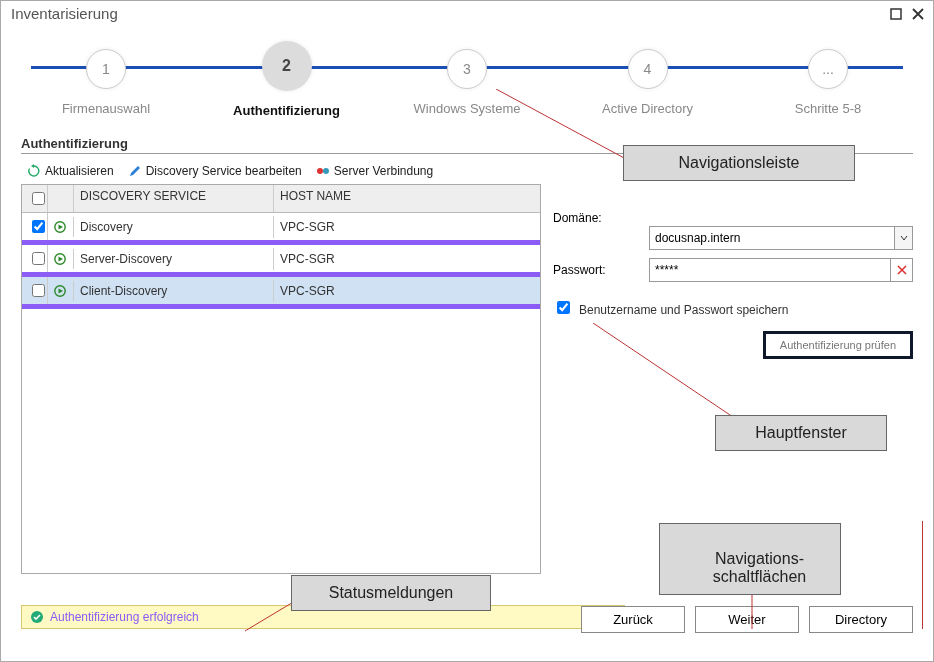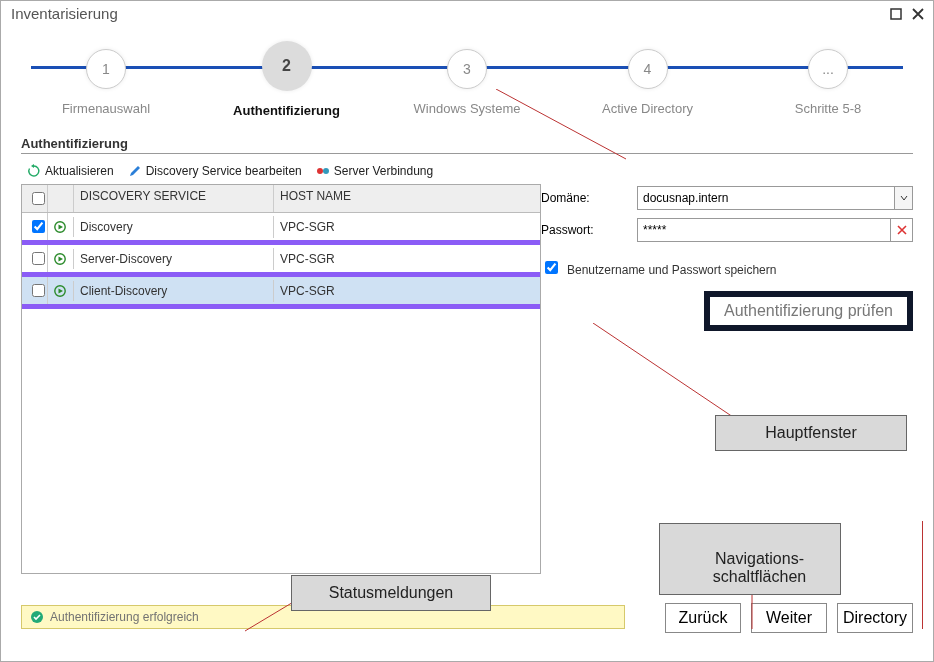--- a/index.html
+++ b/index.html
@@ -103,20 +103,21 @@
   .toolbar-item {
     display: inline-flex;
     align-items: center;
     gap: 4px;
     cursor: pointer;
     color: #222;
   }
   .main-cols {
     display: flex;
     padding: 0 20px;
+    gap: 12px;
   }
   .table {
     border: 1px solid #aaa;
     width: 520px;
     height: 390px;
     font-size: 12px;
     display: flex;
     flex-direction: column;
   }
   .thead {
@@ -151,21 +152,21 @@
     color: #000000;
   }
   .form-row input[type=text], .form-row input[type=password], .form-row select {
     flex: 1;
     border: 1px solid #999;
     padding: 3px 5px;
     font-size: 12px;
     font-family: inherit;
     height: 24px;
   }
-  .combo { position: relative; flex: 1; display: flex; }
+  .combo { position: relative; flex: 1; display: flex; margin-top: 40px; }
   .combo input { flex: 1; }
   .combo-btn {
     width: 18px;
     border: 1px solid #999;
     border-left: none;
     display: flex;
     align-items:center;
     justify-content:center;
     background: #f5f5f5;
     cursor: pointer;
@@ -175,25 +176,25 @@
   .pw-clear {
     width: 22px; height: 24px;
     border: 1px solid #999;
     border-left: none;
     background: #fff;
     display: flex; align-items:center;justify-content:center;
     cursor: pointer;
   }
   .check-row { display: flex; align-items: flex-end; gap: 6px; margin-top: 16px; }
   .btn-flat {
-    border: 6px solid #0f172a;
+    border: 3px solid #0f172a;
     background: #fff;
     color: #777;
     padding: 5px 14px;
-    font-size: 16px;
+    font-size: 11px;
     cursor: pointer;
     font-family: inherit;
   }
   .auth-check-wrap { text-align: right; margin-top: 14px; }
   .status-bar {
     position: absolute;
     bottom: 32px;
     left: 20px;
     width: 604px;
     background: #fff9c4;
@@ -210,22 +211,22 @@
     position: absolute;
     bottom: 28px;
     right: 20px;
     display: flex;
     gap: 10px;
   }
   .nav-btn {
     border: 1px solid #888;
     background: #fff;
     padding: 5px 0;
-    width: 76px;
-    font-size: 16px;
+    width: 104px;
+    font-size: 13px;
     cursor: pointer;
     font-family: inherit;
   }
   .callout {
     position: absolute;
     background: #d9d9d9;
     border: 1px solid #666;
     padding: 8px 14px;
     font-size: 16px;
     color: #222;
@@ -401,34 +402,37 @@
     </div>
   </div>
 
   <div class="status-bar">
     <span>
       <svg width="14" height="14" viewBox="0 0 14 14">
           <circle cx="7" cy="7" r="6" fill="#2a7"></circle>
           <path d="M4 7 L6 9 L10 5" fill="none" stroke="#fff" stroke-width="1.6"></path>
         </svg>
     </span>
-    <span class="status-text" style="color:#737373;">Authentifizierung erfolgreich</span>
+    <span class="status-text" style="color:#8b5cf6;">Authentifizierung erfolgreich</span>
   </div>
 
   <div class="nav-buttons">
     <button class="nav-btn">Zurück</button>
     <button class="nav-btn">Weiter</button>
     <button class="nav-btn">Directory</button>
   </div>
 
+  <div class="callout" style="top:144px; left:622px; width:232px;">
+    <span>Navigationsleiste</span>
+  </div>
   <svg style="position:absolute; left:495px; top:88px; z-index:4;" width="140" height="90">
     <line x1="0" y1="0" x2="130" y2="70" stroke="#bb3333" stroke-width="1"></line>
   </svg>
 
-  <div class="callout" style="top:414px; left:714px; width:192px;">
+  <div class="callout" style="top:414px; left:714px; width:172px;">
     <span>Hauptfenster</span>
   </div>
   <svg style="position:absolute; left:592px; top:322px; z-index:4;" width="160" height="104">
     <line x1="0" y1="0" x2="140" y2="94" stroke="#bb3333" stroke-width="1"></line>
   </svg>
 
   <div class="callout" style="top:574px; left:290px; width:200px;">
     <span>Statusmeldungen</span>
   </div>
   <svg style="position:absolute; left:244px; top:594px; z-index:4;" width="70" height="40">

